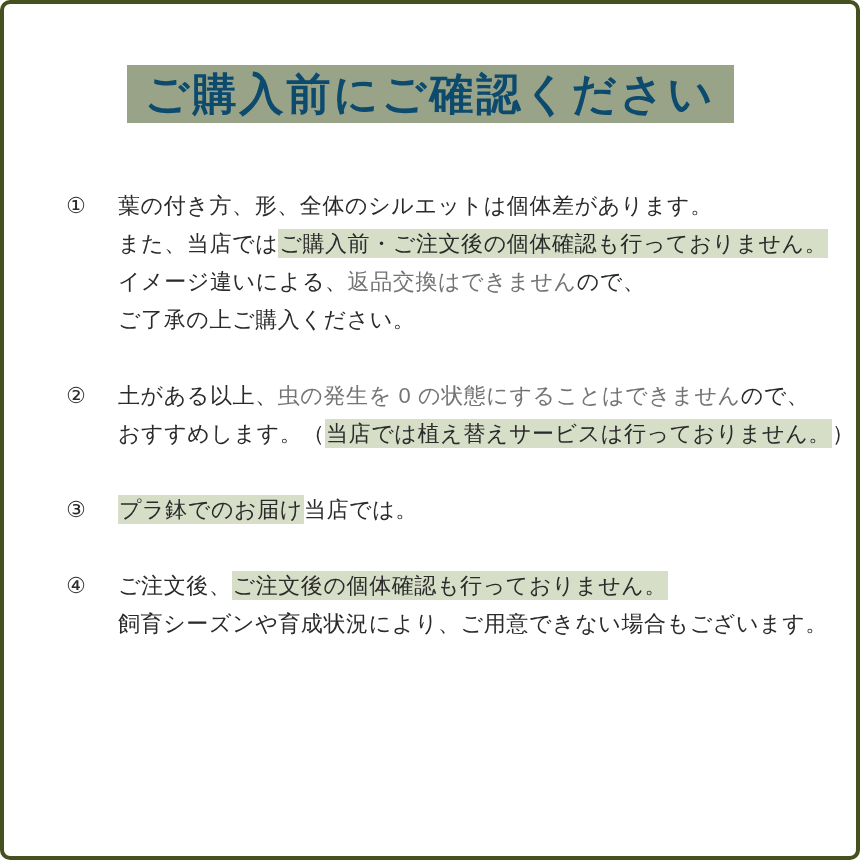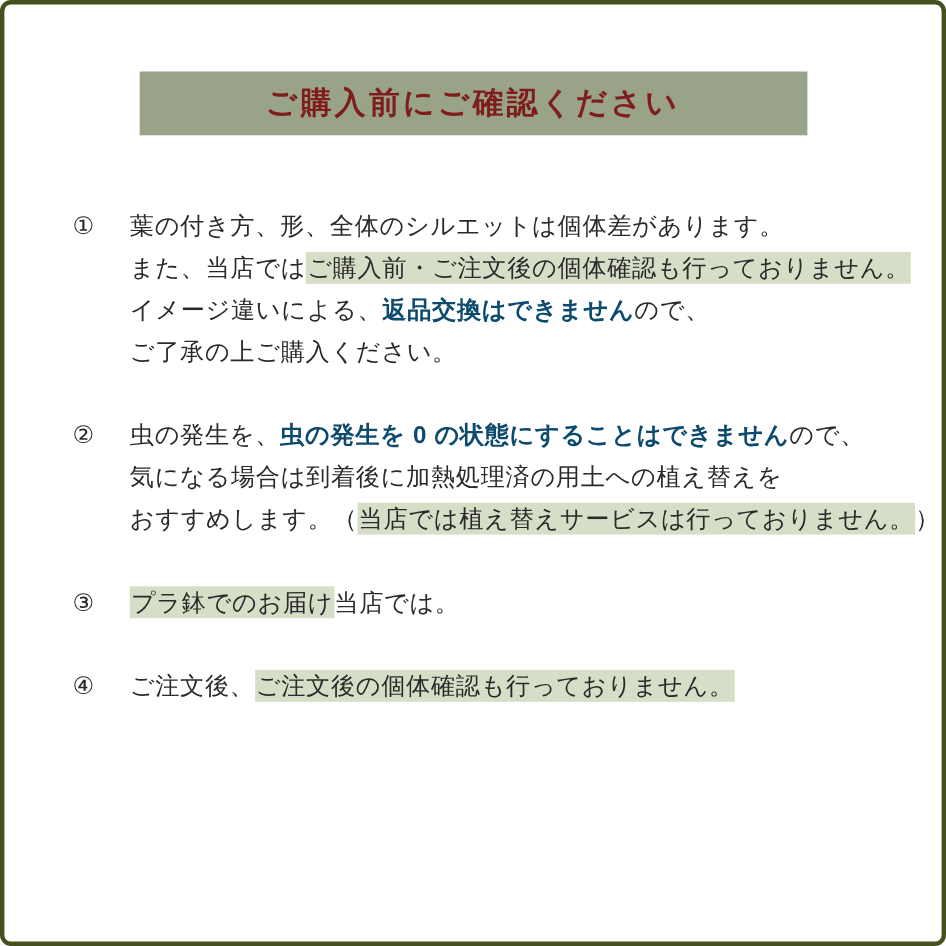--- a/index.html
+++ b/index.html
@@ -21,23 +21,23 @@
   .title-band {
     width: 607px;
     height: 58px;
     margin: 61px auto 0 auto;
     background: #99a388;
     display: flex;
     align-items: center;
     justify-content: center;
   }
   .title-band .title-text {
-    font-size: 28px;
+    font-size: 44px;
     font-weight: bold;
-    color: #7f1d1d;
+    color: #0c4a6e;
     letter-spacing: 3px;
     white-space: nowrap;
   }
   .content {
     margin-top: 64px;
     padding: 0 44px 0 62px;
   }
   .notice {
     display: flex;
     align-items: flex-start;
@@ -62,22 +62,22 @@
     margin-left: 21px;
   }
   .seg {
     color: inherit;
   }
   .seg-hl {
     background: #d6dec7;
     padding: 2px 1px;
   }
   .seg-red {
-    color: #0c4a6e;
-    font-weight: bold;
+    color: #737373;
+    font-weight: normal;
   }
 </style>
 </head>
 <body>
 
 <div class="page">
 
   <div class="title-band">
     <span class="title-text">ご購入前にご確認ください</span>
   </div>
@@ -99,24 +99,21 @@
         <div class="line">
           <span class="seg">ご了承の上ご購入ください。</span>
         </div>
       </div>
     </div>
 
     <div class="notice">
       <span class="marker">②</span>
       <div class="lines">
         <div class="line">
-          <span class="seg">虫の発生を、</span><span class="seg seg-red">虫の発生を 0 の状態にすることはできません</span><span class="seg">ので、</span>
-        </div>
-        <div class="line">
-          <span class="seg">気になる場合は到着後に加熱処理済の用土への植え替えを</span>
+          <span class="seg">土がある以上、</span><span class="seg seg-red">虫の発生を 0 の状態にすることはできません</span><span class="seg">ので、</span>
         </div>
         <div class="line">
           <span class="seg">おすすめします。（</span><span class="seg seg-hl">当店では植え替えサービスは行っておりません。</span><span class="seg">）</span>
         </div>
       </div>
     </div>
 
     <div class="notice">
       <span class="marker">③</span>
       <div class="lines">
@@ -125,17 +122,20 @@
         </div>
       </div>
     </div>
 
     <div class="notice">
       <span class="marker">④</span>
       <div class="lines">
         <div class="line">
           <span class="seg">ご注文後、</span><span class="seg seg-hl">ご注文後の個体確認も行っておりません。</span>
         </div>
+        <div class="line">
+          <span class="seg">飼育シーズンや育成状況により、ご用意できない場合もございます。</span>
+        </div>
       </div>
     </div>
 
   </div>
 </div>
 
 </body></html>

